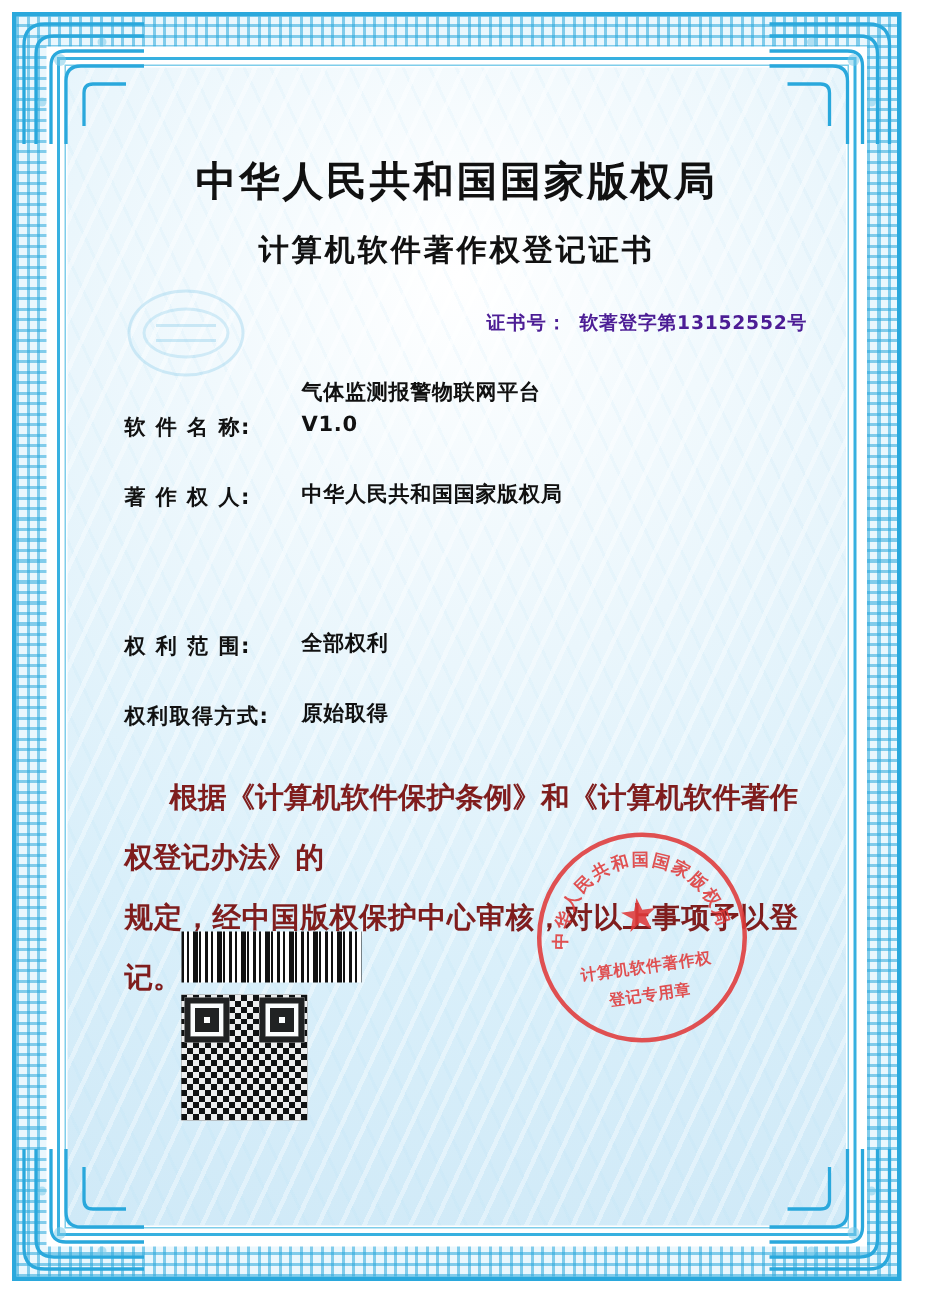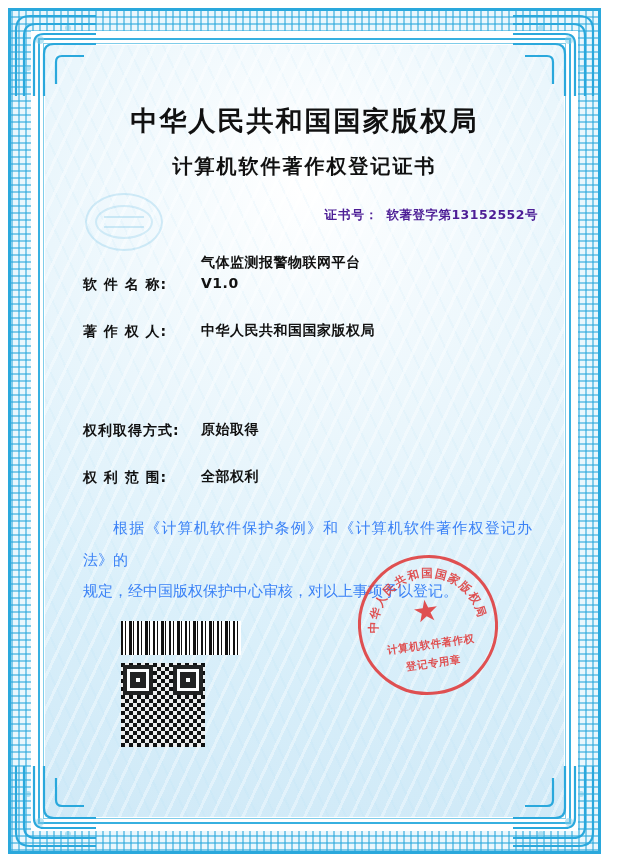--- a/index.html
+++ b/index.html
@@ -185,23 +185,23 @@
 
   .rows2 {
     padding-left: 28px;
     margin-top: 0;
   }
 
   .paragraph {
     margin-top: 22px;
     padding-left: 28px;
     padding-right: 22px;
-    font-size: 15px;
-    color: #3b82f6;
-    font-weight: normal;
+    font-size: 19px;
+    color: #7f1d1d;
+    font-weight: bold;
     line-height: 2.1;
     text-align: justify;
     font-family: "DejaVu Serif", "Liberation Serif", serif;
   }
   .paragraph .indent { padding-left: 30px; display: inline; }
 
   
   .barcode {
     position: absolute;
     left: 66px;
@@ -384,26 +384,26 @@
       <div class="row">
         <div class="label">著 作 权 人:</div>
         <div class="value">中华人民共和国国家版权局</div>
       </div>
     </div>
 
     <div class="spacer-block"></div>
 
     <div class="rows2">
       <div class="row">
+        <div class="label">权 利 范 围:</div>
+        <div class="value">全部权利</div>
+      </div>
+      <div class="row">
         <div class="label">权利取得方式:</div>
         <div class="value">原始取得</div>
-      </div>
-      <div class="row">
-        <div class="label">权 利 范 围:</div>
-        <div class="value">全部权利</div>
       </div>
     </div>
 
     <div class="paragraph">
       <div class="indent">根据《计算机软件保护条例》和《计算机软件著作权登记办法》的</div>
       <div>规定，经中国版权保护中心审核，对以上事项予以登记。</div>
     </div>
 
     <div class="barcode"></div>
     <div class="qr"></div>

